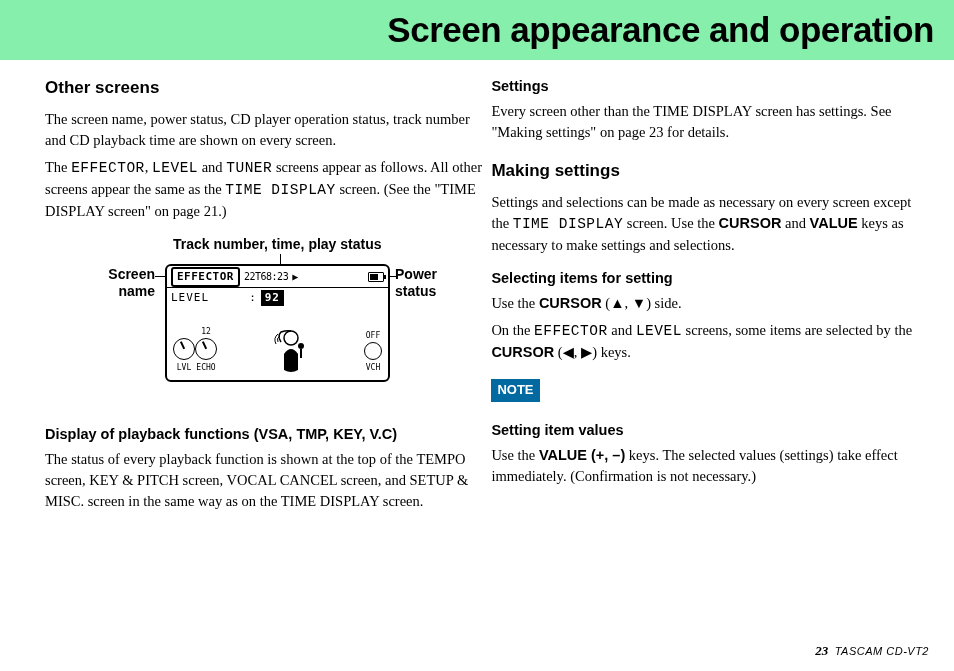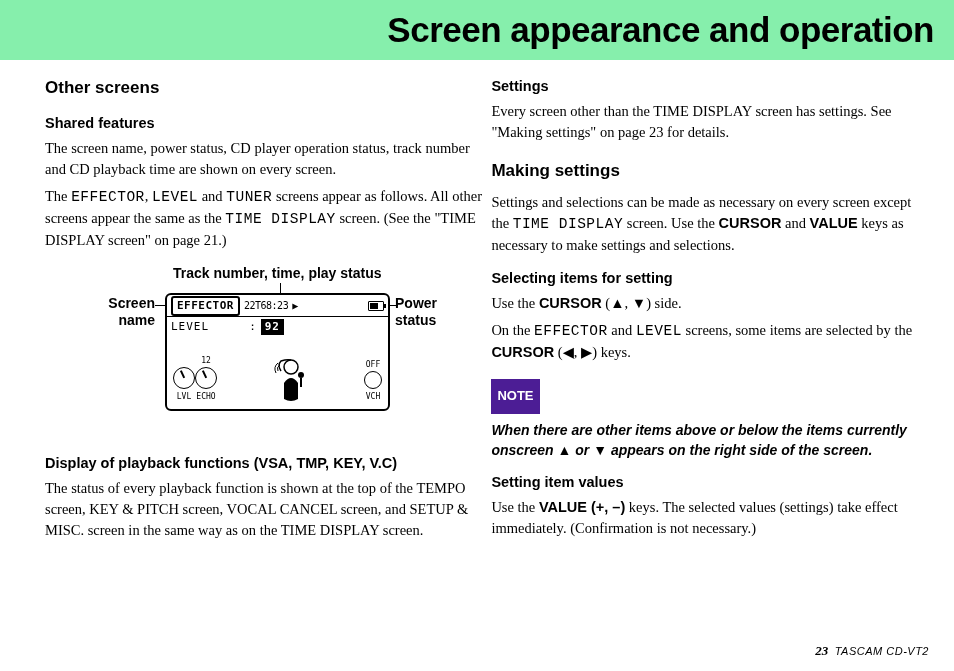--- a/index.html
+++ b/index.html
@@ -52,26 +52,26 @@
   .mono {
     font-family: 'Courier New', monospace;
     letter-spacing: 0.5px;
   }
   .sans-bold {
     font-family: Arial, Helvetica, sans-serif;
     font-weight: 700;
   }
   .note-badge {
     display: inline-block;
-    background: #4c1d95;
+    background: #0369a1;
     color: #fff;
     font-family: Arial, Helvetica, sans-serif;
     font-weight: 700;
     font-size: 13px;
-    padding: 8px 6px;
+    padding: 2px 6px;
     margin-top: 10px;
     margin-bottom: 6px;
   }
   .note-text {
     font-family: Arial, Helvetica, sans-serif;
     font-weight: 700;
     font-style: italic;
     font-size: 14px;
     line-height: 1.45;
     margin-bottom: 10px;
@@ -207,21 +207,20 @@
 <body>
 
 <div class="header-bar">
   <div class="header-title">Screen appearance and operation</div>
 </div>
 
 <div class="content">
 
   <div class="col col-left">
     <div class="h2">Other screens</div>
-    <div class="h3">Shared features</div>
     <p class="para">The screen name, power status, CD player operation status, track number and CD playback time are shown on every screen.</p>
     <p class="para">
       <span>The </span><span class="mono">EFFECTOR</span><span>, </span><span class="mono">LEVEL</span><span> and </span><span class="mono">TUNER</span><span> screens appear as follows. All other screens appear the same as the </span><span class="mono">TIME DISPLAY</span><span> screen. (See the "TIME DISPLAY screen" on page 21.)</span>
     </p>
 
     <div class="diagram-wrap">
       <div class="diag-label lbl-track">Track number, time, play status</div>
       <div class="diag-label lbl-screen" style="white-space:pre-line">Screen
 name</div>
       <div class="diag-label lbl-power" style="white-space:pre-line">Power
@@ -290,21 +289,20 @@
 
     <div class="h3">Selecting items for setting</div>
     <p class="para">
       <span>Use the </span><span class="sans-bold">CURSOR</span><span> (▲, ▼) side.</span>
     </p>
     <p class="para">
       <span>On the </span><span class="mono">EFFECTOR</span><span> and </span><span class="mono">LEVEL</span><span> screens, some items are selected by the </span><span class="sans-bold">CURSOR</span><span> (◀, ▶) keys.</span>
     </p>
 
     <div class="note-badge">NOTE</div>
-    <p class="note-text">When there are other items above or below the items currently onscreen ▲ or ▼ appears on the right side of the screen.</p>
 
     <div class="h3">Setting item values</div>
     <p class="para">
       <span>Use the </span><span class="sans-bold">VALUE (+, –)</span><span> keys. The selected values (settings) take effect immediately. (Confirmation is not necessary.)</span>
     </p>
   </div>
 </div>
 
 <div class="footer">
   <span class="pn">23</span>

